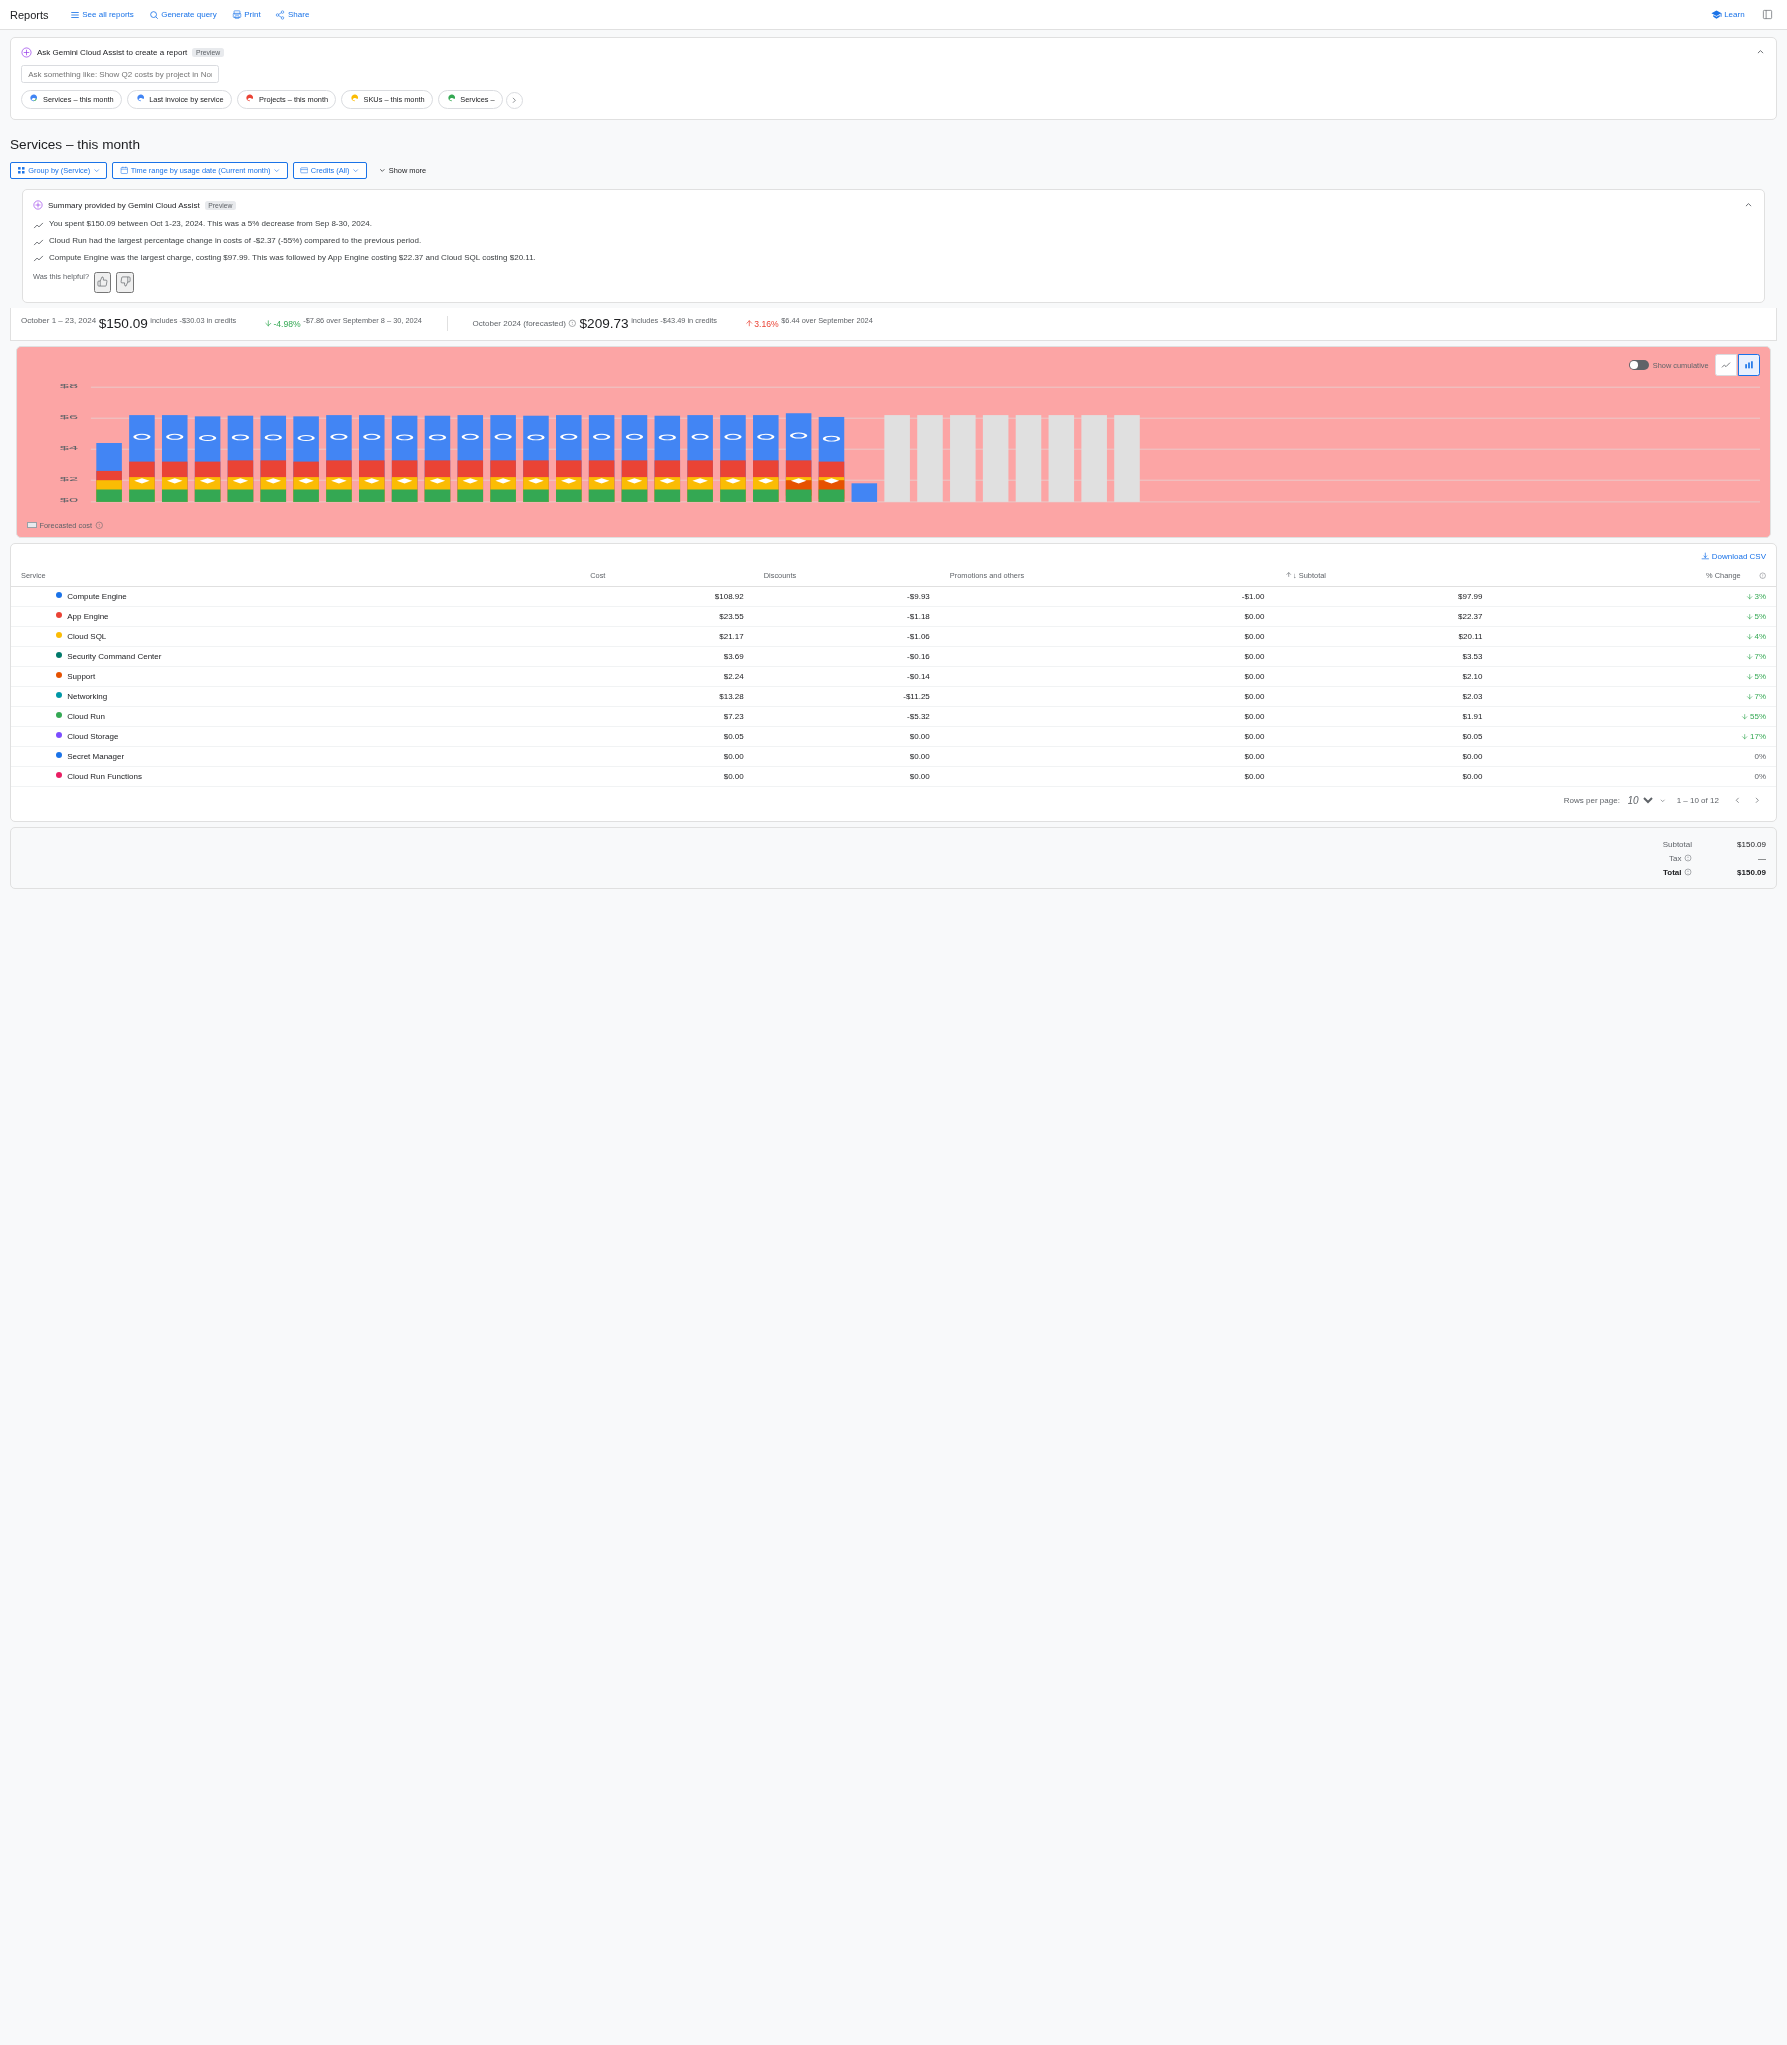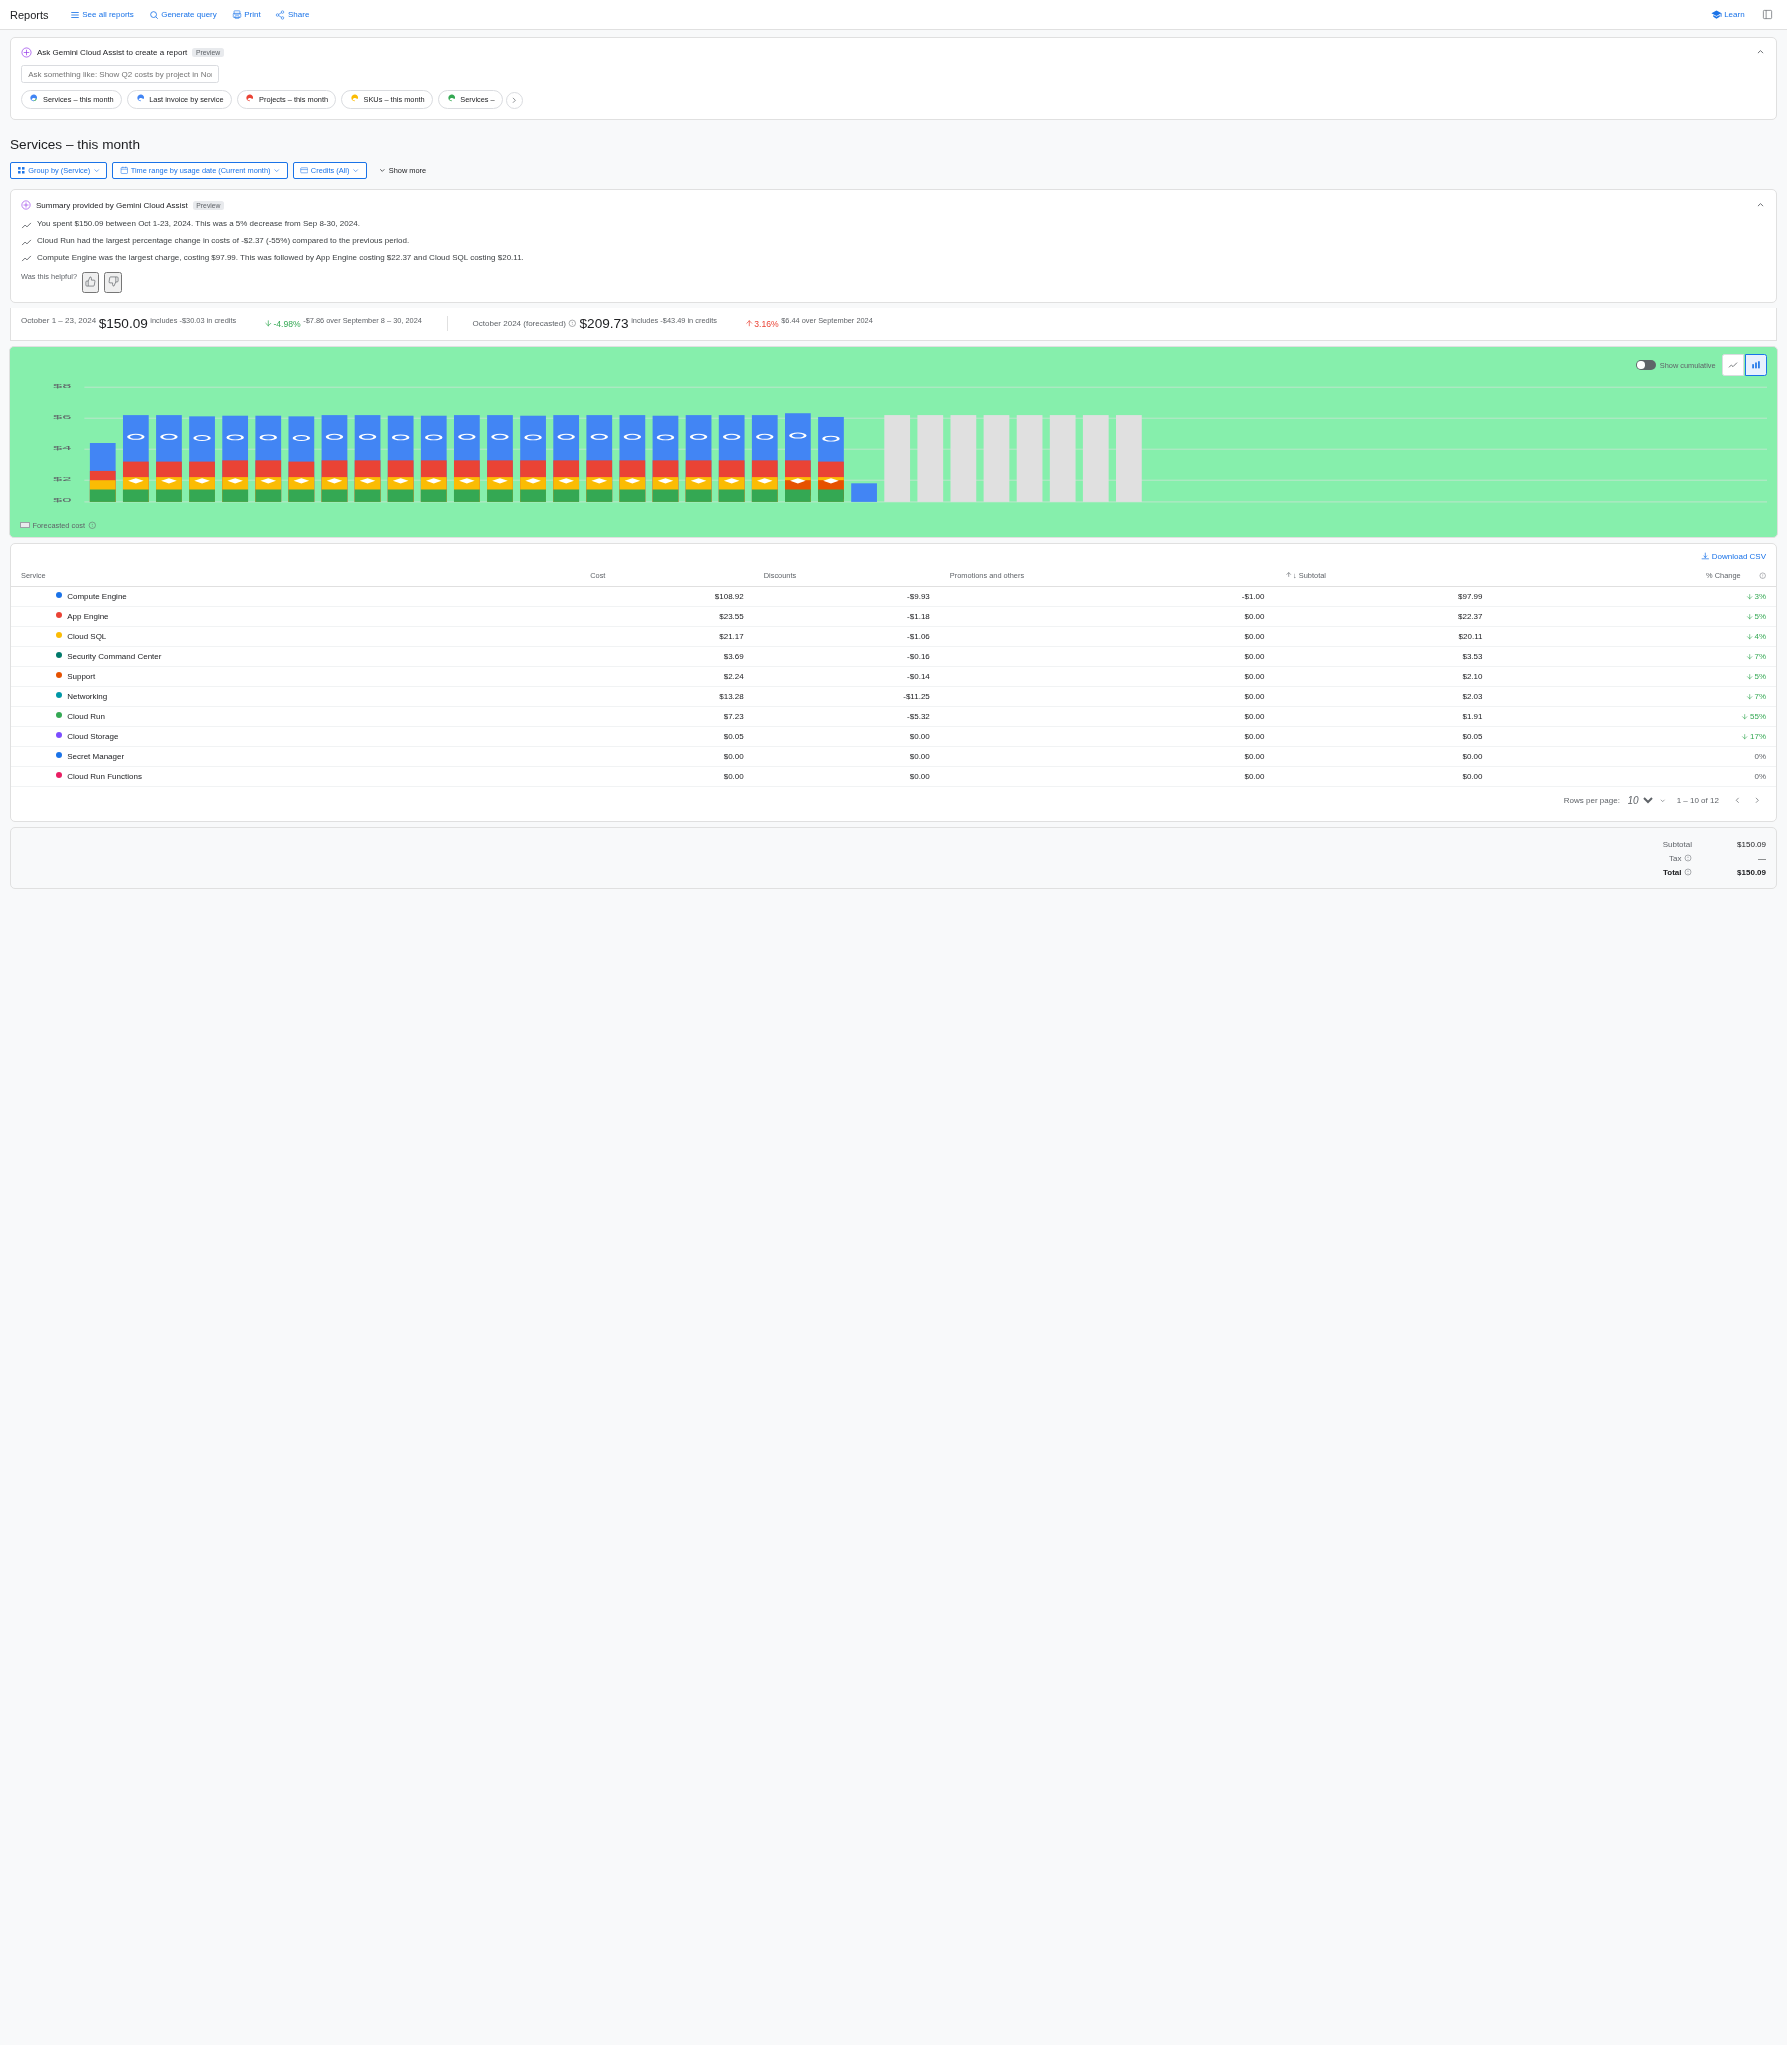--- a/index.html
+++ b/index.html
@@ -31,42 +31,42 @@
     .page-title-section { padding: 10px 10px 5px; }
     .page-title { font-size: 13.6px; font-weight: 400; color: #202124; }
 
     
     .filters { display: flex; align-items: center; gap: 5px; padding: 5px 10px; }
     .filter-btn { display: flex; align-items: center; gap: 2.5px; padding: 3.1px 6.2px; border: 0.6px solid #1a73e8; border-radius: 2px; cursor: pointer; color: #1a73e8; font-size: 7.4px; background: #fff; }
     .filter-btn svg { flex-shrink: 0; }
     .show-more-btn { display: flex; align-items: center; gap: 2.5px; padding: 3.1px 6.2px; cursor: pointer; color: #202124; font-size: 7.4px; background: none; border: none; }
 
     
-    .summary-card { margin: 5px 10px; background: #fff; border: 0.6px solid #e0e0e0; border-radius: 5px; padding: 8.6px 10px; }
+    .summary-card { margin: 5px 22px; background: #fff; border: 0.6px solid #e0e0e0; border-radius: 5px; padding: 8.6px 10px; }
     .summary-header { display: flex; align-items: center; gap: 5px; margin-bottom: 7.4px; }
     .summary-title { font-size: 8px; font-weight: 500; }
     .summary-items { display: flex; flex-direction: column; gap: 5px; }
     .summary-item { display: flex; align-items: flex-start; gap: 5px; font-size: 8px; color: #3c4043; }
     .trend-icon { width: 11px; height: 11px; flex-shrink: 0; margin-top: 0.6px; }
     .feedback { display: flex; align-items: flex-start; gap: 5px; margin-top: 7.4px; font-size: 7.4px; color: #5f6368; }
     .feedback-btn { cursor: pointer; color: #5f6368; padding: 1.2px; }
 
     
     .metrics-section { margin: 0 10px; background: #fff; border: 0.6px solid #e0e0e0; border-top: none; padding: 8.6px 10px; display: flex; gap: 25px; }
     .metric-group { display: flex; flex-direction: row; gap: 2.5px; }
     .metric-period { font-size: 8px; color: #5f6368; }
     .metric-value { font-size: 13.6px; font-weight: 400; color: #202124; }
     .metric-sub { font-size: 7.4px; color: #5f6368; }
     .metric-change-green { font-size: 8.6px; color: #34a853; font-weight: 500; display: flex; align-items: center; gap: 1.2px; }
     .metric-change-red { font-size: 8.6px; color: #ea4335; font-weight: 500; display: flex; align-items: center; gap: 1.2px; }
     .metric-change-sub { font-size: 7.4px; color: #5f6368; }
     .metrics-divider { width: 0.6px; background: #e0e0e0; }
 
     
-    .chart-section { margin: 5px 9px; background: #86efac; border: 0.6px solid #e0e0e0; border-radius: 5px; padding: 7.4px 10px; }
+    .chart-section { margin: 5px 16px; background: #fca5a5; border: 0.6px solid #e0e0e0; border-radius: 5px; padding: 7.4px 10px; }
     .chart-controls { display: flex; align-items: center; justify-content: flex-end; gap: 6.2px; margin-bottom: 5px; }
     .show-cumulative { display: flex; align-items: center; gap: 3.7px; font-size: 7.4px; color: #5f6368; cursor: pointer; }
     .toggle-switch { width: 20px; height: 10px; background: #5f6368; border-radius: 5px; position: relative; cursor: pointer; }
     .toggle-knob { width: 7.4px; height: 7.4px; background: #fff; border-radius: 50%; position: absolute; top: 1.2px; left: 1.2px; }
     .chart-type-btns { display: flex; gap: 1.2px; }
     .chart-type-btn { padding: 2.5px 5px; border: 0.6px solid #dadce0; cursor: pointer; background: #fff; }
     .chart-type-btn.active { background: #e8f0fe; border-color: #1a73e8; }
     .chart-type-btn:first-child { border-radius: 2.5px 0 0 2.5px; }
     .chart-type-btn:last-child { border-radius: 0 2.5px 2.5px 0; }
     

